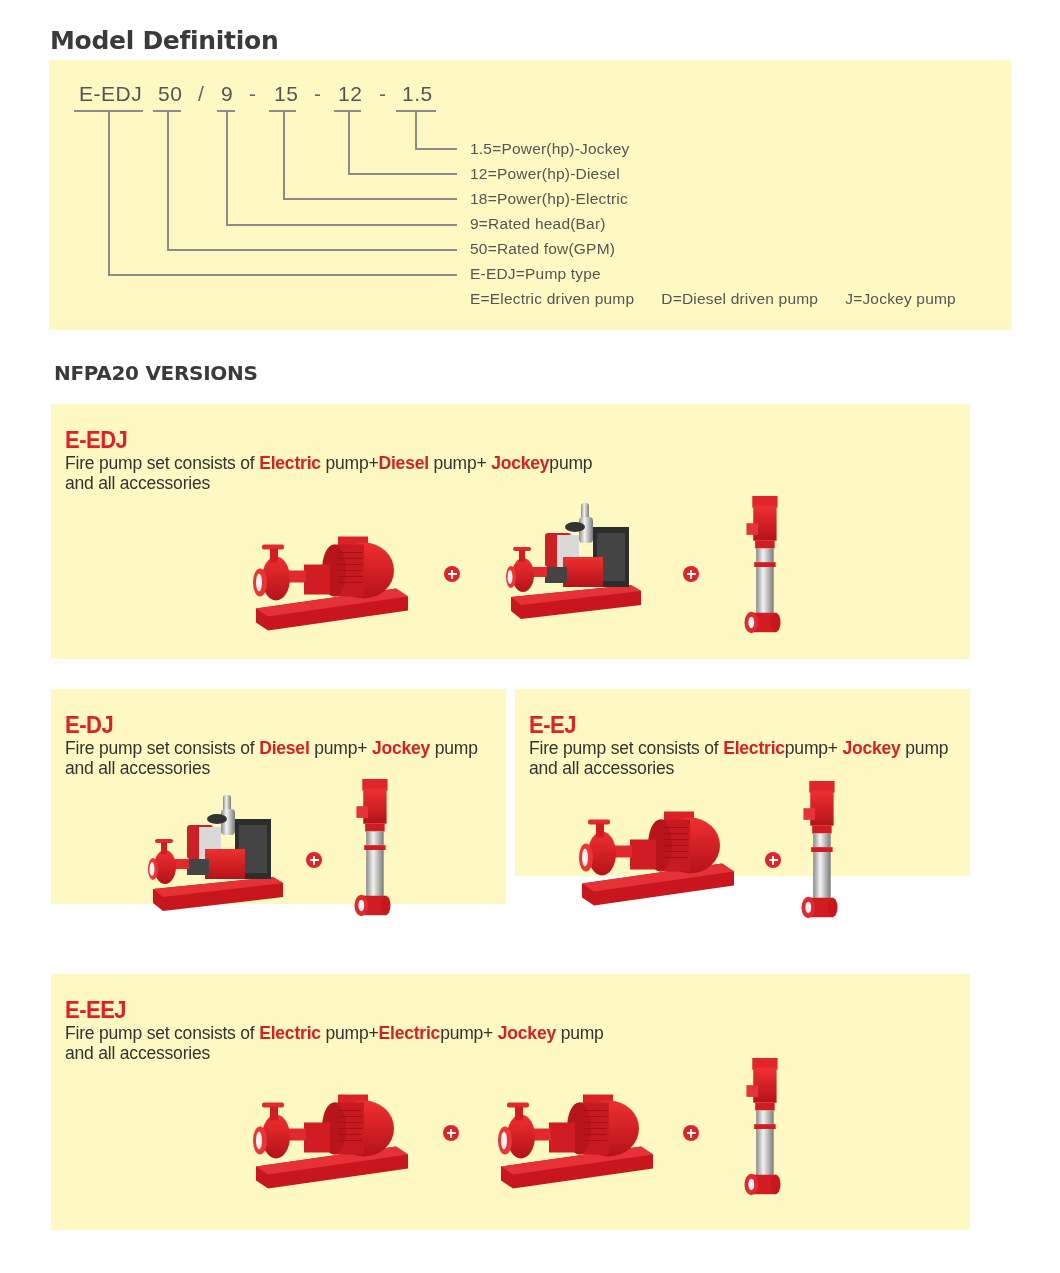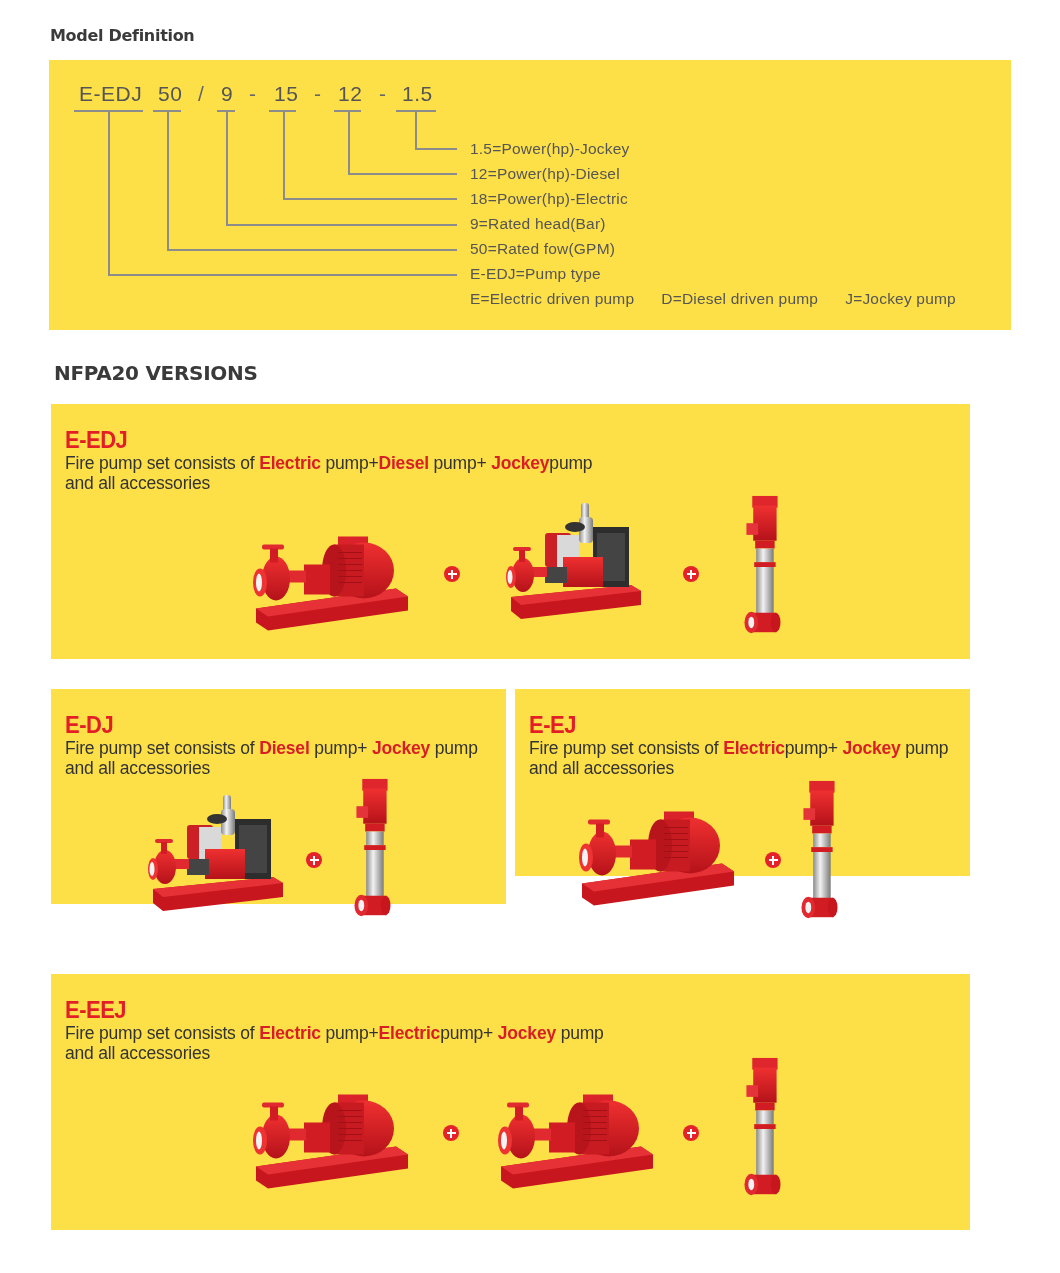--- a/index.html
+++ b/index.html
@@ -3,24 +3,24 @@
 <meta charset="utf-8">
 <style>
   * { box-sizing: border-box; margin: 0; padding: 0; }
   html, body { width: 1060px; height: 1273px; background: #ffffff; overflow: hidden; }
   body { position: relative; font-family: "Liberation Sans", sans-serif; color: #333; }
 
   .h-title {
     position: absolute; font-family: "DejaVu Sans", sans-serif; font-weight: bold;
     color: #3a3a3a; letter-spacing: -0.3px;
   }
-  #model-title { left: 50px; top: 26px; font-size: 16px; }
+  #model-title { left: 50px; top: 26px; font-size: 25px; }
   #nfpa-title { left: 54px; top: 361px; font-size: 20px; text-align: right; }
 
-  .panel { position: absolute; background: #fde047; }
+  .panel { position: absolute; background: #fef9c3; }
   #model-panel { left: 49px; top: 60px; width: 962px; height: 270px; }
 
   .code-part { position: absolute; top: 22px; font-size: 21px; color: #555; letter-spacing: 0.5px; }
   .sep { position: absolute; top: 22px; font-size: 21px; color: #666; }
   .line { position: absolute; background: #8c8c8c; }
 
   .legend { position: absolute; left: 421px; font-size: 15.5px; color: #555; letter-spacing: 0.2px; white-space: nowrap; }
 
   .set-title { position: absolute; font-family: "Liberation Sans", sans-serif; font-weight: bold; font-size: 22px; color: #e21f26; letter-spacing: -0.5px; transform: scaleY(1.05); }
   .set-desc { position: absolute; font-size: 17.5px; color: #333; line-height: 20px; white-space: nowrap; letter-spacing: -0.2px; }

